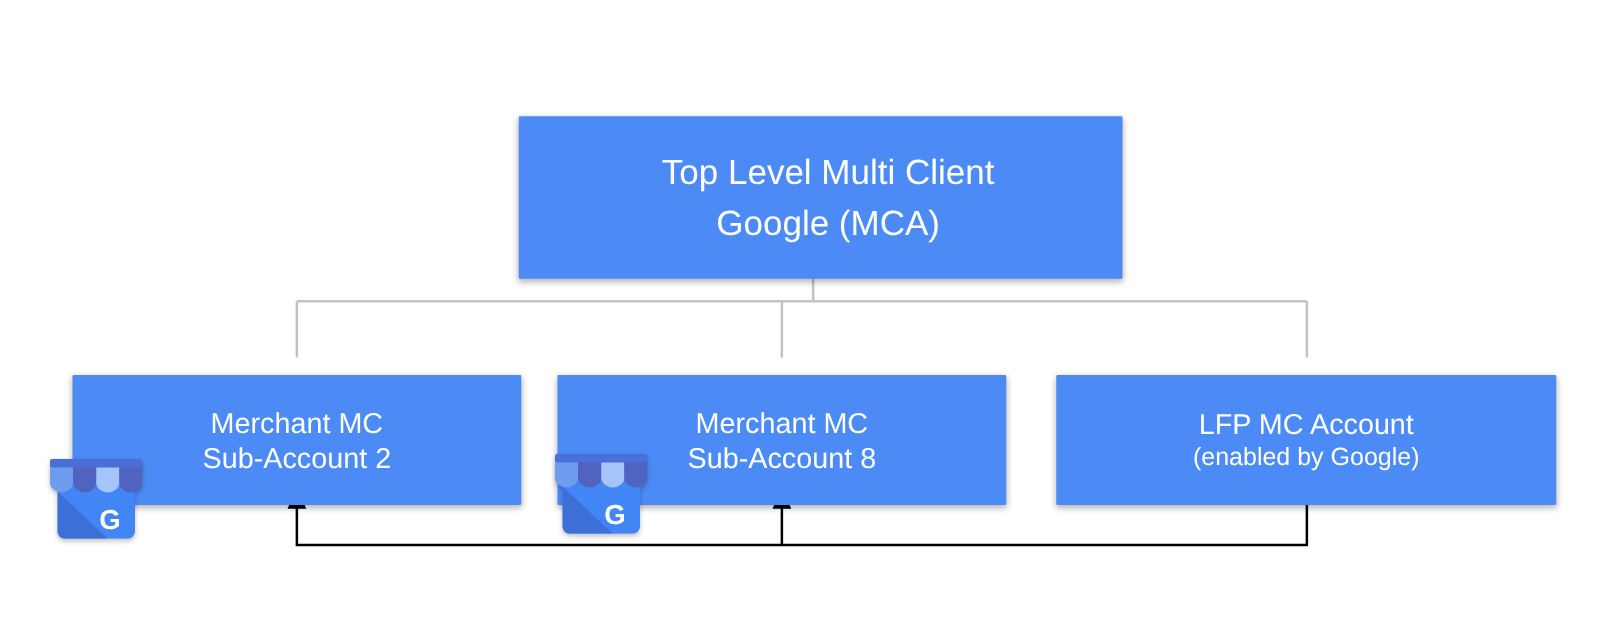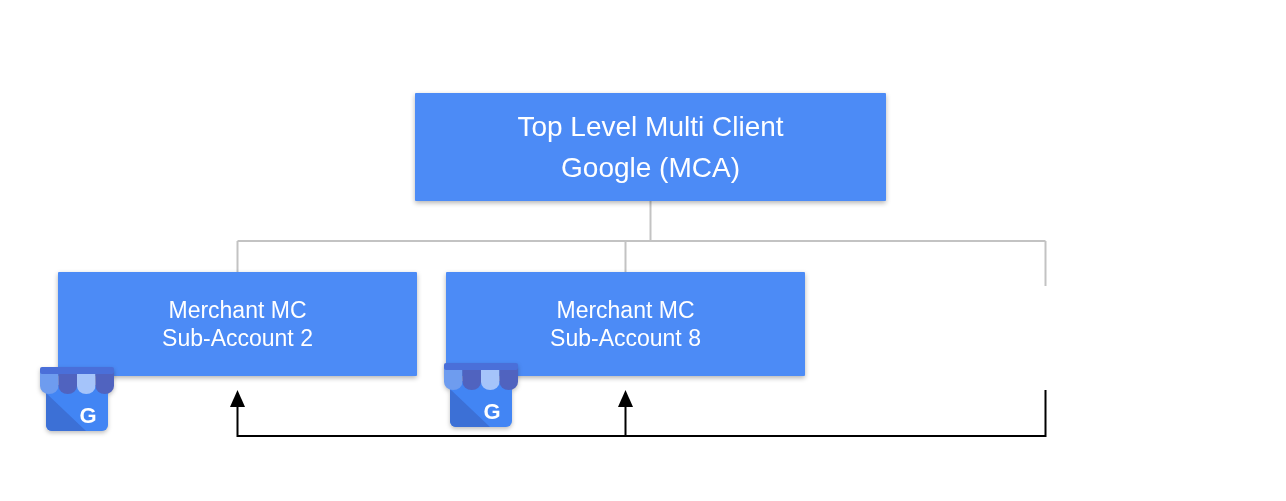--- a/index.html
+++ b/index.html
@@ -29,24 +29,24 @@
     display: flex;
     flex-direction: column;
     justify-content: center;
     align-items: center;
     text-align: center;
     border-radius: 1px;
     box-shadow: 0 2px 5px rgba(0,0,0,0.30);
   }
   .node-top {
     left: 415px; top: 93px;
-    width: 471px; height: 108px;
+    width: 471px; height: 130px; padding-left: 12px;
   }
   .node-top .line { font-size: 28px; line-height: 41px; }
-  .node-child { top: 272px; height: 104px; }
+  .node-child { top: 300px; height: 104px; }
   .node-sub1 { left: 58px;  width: 359px; }
   .node-sub2 { left: 446px; width: 359px; }
   .node-lfp  { left: 845px; width: 400px; }
   .node-child .line { font-size: 23px; line-height: 28px; }
   .node-child .line.small { font-size: 20px; line-height: 27px; }
   .biz-icon {
     position: absolute;
     width: 74px;
     height: 64px;
     filter: drop-shadow(0 2px 2px rgba(0,0,0,0.25));
@@ -74,20 +74,24 @@
   <div class="node node-child node-sub1">
     <div class="line">Merchant MC</div>
     <div class="line">Sub-Account 2</div>
   </div>
 
   <div class="node node-child node-sub2">
     <div class="line">Merchant MC</div>
     <div class="line">Sub-Account 8</div>
   </div>
 
+  <div class="node node-child node-lfp">
+    <div class="line">LFP MC Account</div>
+    <div class="line small">(enabled by Google)</div>
+  </div>
 
   <svg class="biz-icon biz-icon-1" viewBox="0 0 74 64" xmlns="http://www.w3.org/2000/svg">
     <defs>
       <clipPath id="bodyclip1">
           <rect x="6" y="18" width="62" height="46" rx="6"></rect>
         </clipPath>
     </defs>
     <rect x="6" y="18" width="62" height="46" rx="6" style="fill: var(--icon-body);"></rect>
     <path d="M6 26 L46 64 L6 64 Z" clip-path="url(#bodyclip1)" style="fill: var(--icon-fold);"></path>
     <path d="M0 5 h18.5 v14 a9.25 8 0 0 1 -18.5 0 Z" style="fill: var(--icon-stripe-light);"></path>

